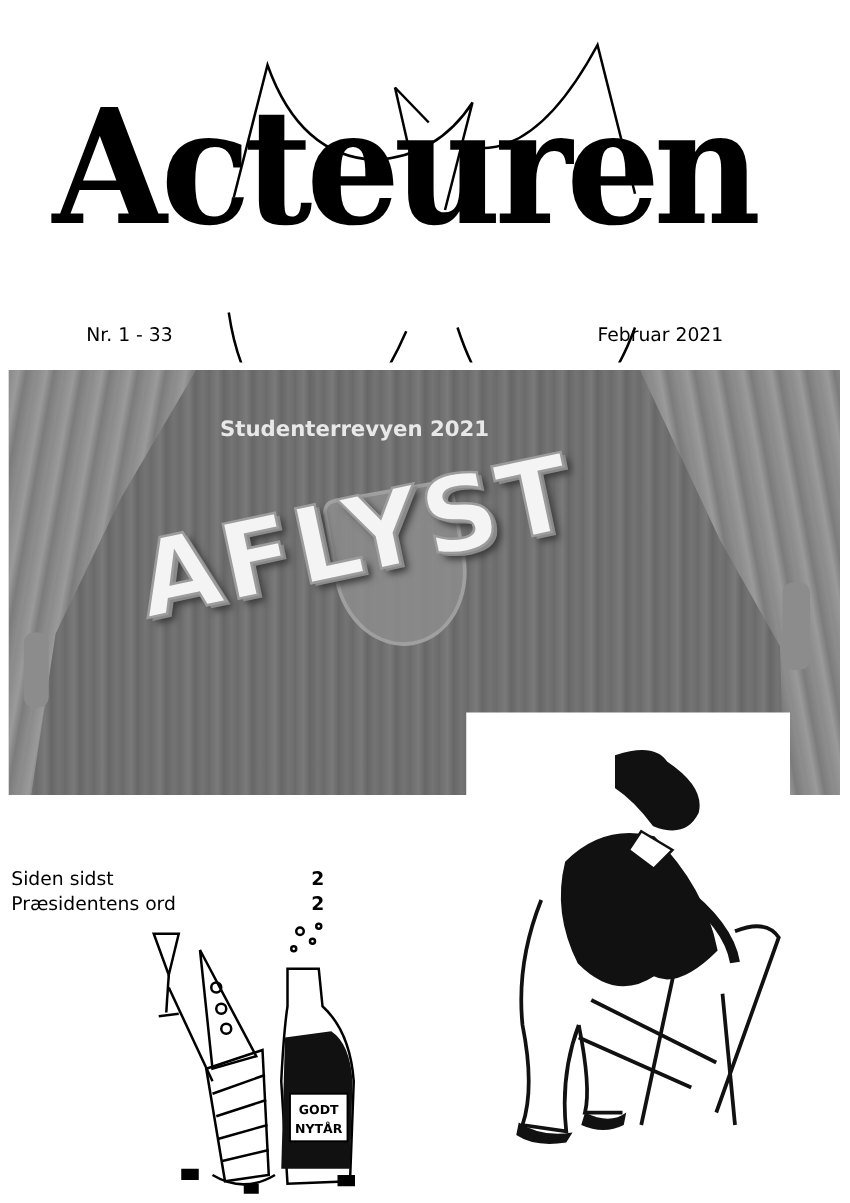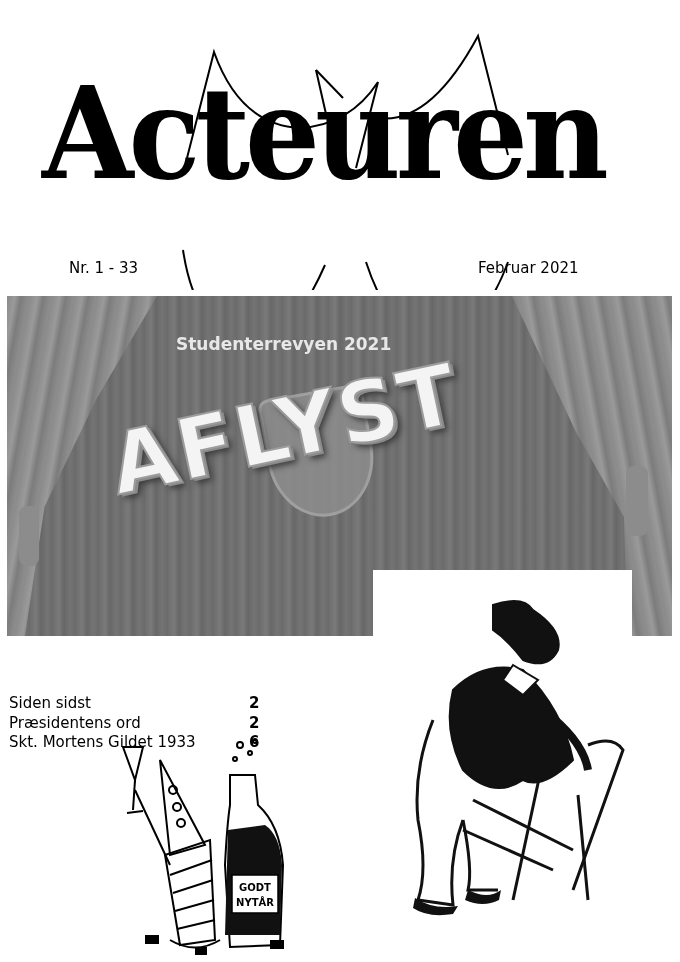--- a/index.html
+++ b/index.html
@@ -86,24 +86,20 @@
 
 <div class="toc">
   <div class="toc-row">
       <span>Siden sidst</span>
       <span class="pg">2</span>
     </div>
   <div class="toc-row">
       <span>Præsidentens ord</span>
       <span class="pg">2</span>
     </div>
-  <div class="toc-row">
-      <span>Skt. Mortens Gildet 1933</span>
-      <span class="pg">6</span>
-    </div>
 </div>
 
 <svg class="party" viewBox="0 0 200 225">
   <g fill="none" stroke="#000" stroke-width="2">
 
     <path d="M8 12 L28 12 L20 45 Z"></path>
     <path d="M20 45 L18 75"></path>
     <path d="M12 78 L28 76"></path>
 
     <path d="M20 55 L55 130"></path>

